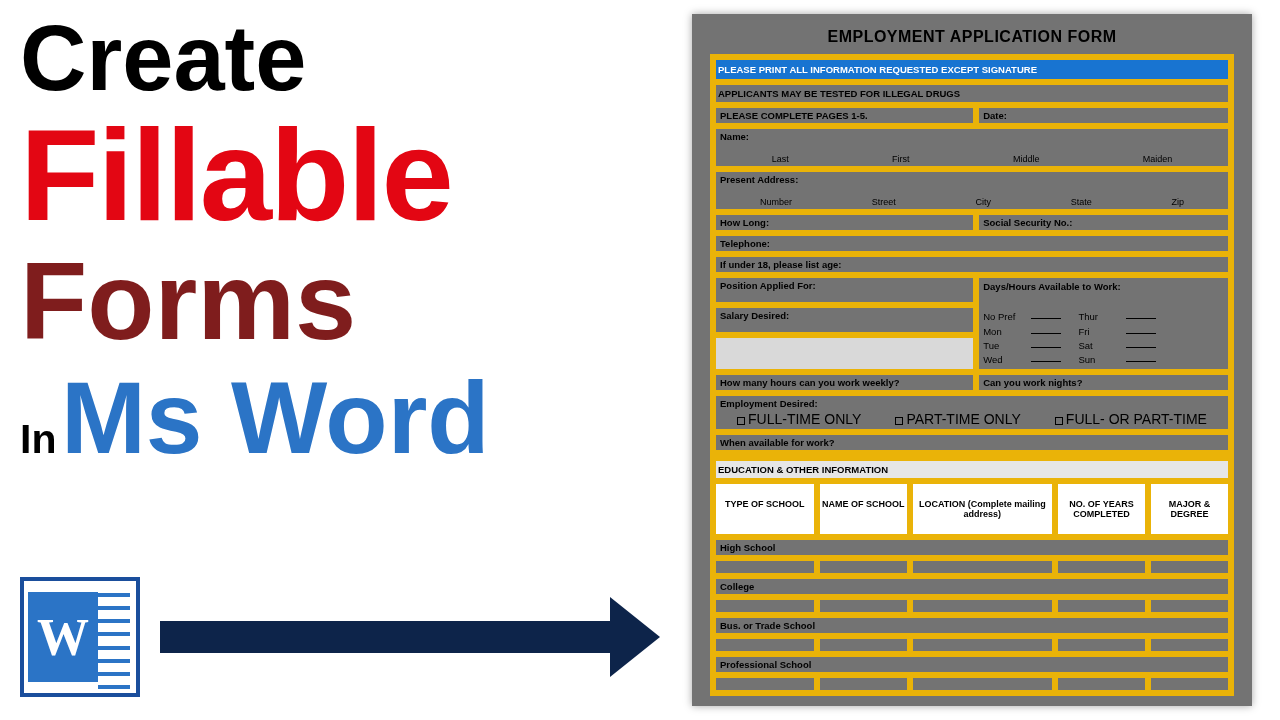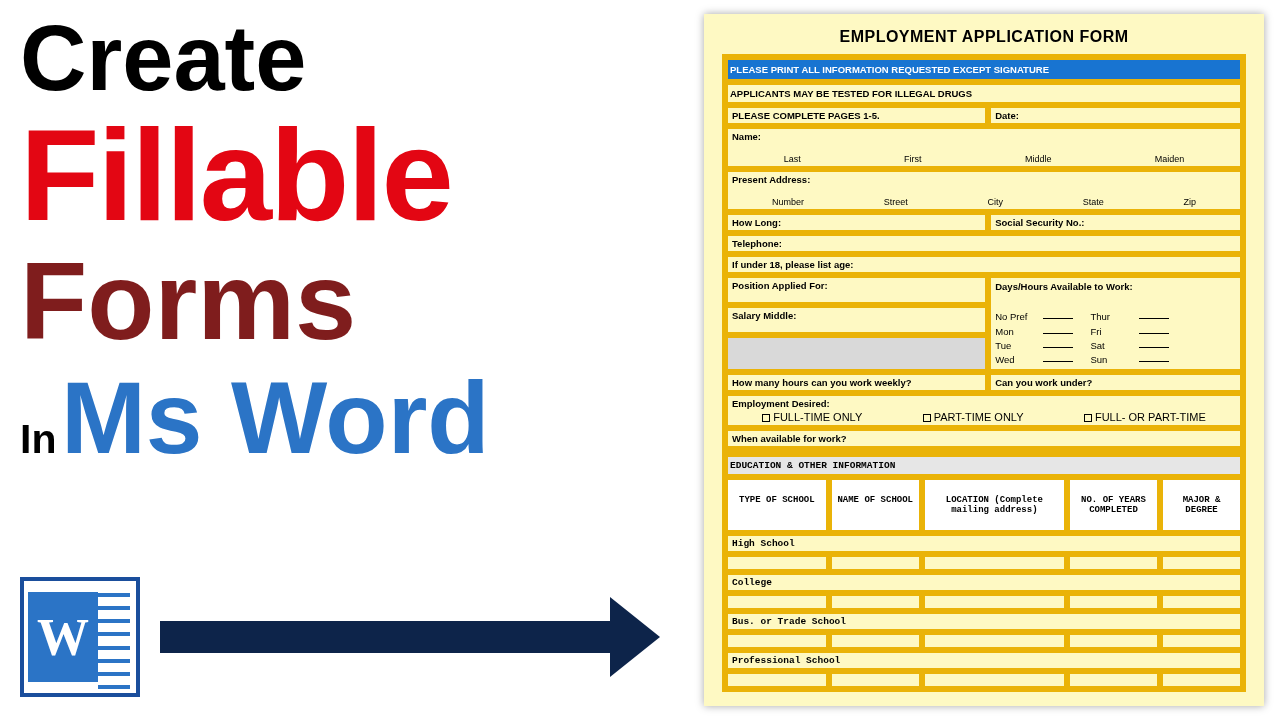--- a/index.html
+++ b/index.html
@@ -100,25 +100,25 @@
     width: 0;
     height: 0;
     border-top: 40px solid transparent;
     border-bottom: 40px solid transparent;
     border-left: 50px solid #0d244a;
   }
 
   
   .doc {
     position: absolute;
-    right: 16px;
+    right: 28px;
     top: 14px;
     width: 560px;
     height: 692px;
-    background: #fef9c3;
+    background: #737373;
     box-shadow: 0 0 8px rgba(0,0,0,0.35);
     padding: 14px 18px 10px 18px;
     font-size: 10px;
     color: #000;
   }
   .doc-title {
     text-align: center;
     font-weight: 700;
     font-size: 16px;
     margin-bottom: 8px;
@@ -152,21 +152,21 @@
   }
   .name-parts { display: flex; justify-content: space-around; font-size: 9px; padding-top: 12px; }
   .gray { background: #d9d9d9; }
   .avail {
     font-size: 9px;
     line-height: 1.5;
   }
   .avail-row { display: flex; gap: 6px; }
   .avail-row span.day { width: 42px; }
   .avail-row span.line { border-bottom: 1px solid #000; width: 30px; display: inline-block; height: 9px; }
-  .emp-options { display: flex; justify-content: space-around; font-size: 11px; padding-top: 2px; }
+  .emp-options { display: flex; justify-content: space-around; font-size: 14px; padding-top: 2px; }
   .checkbox { display: inline-block; width: 8px; height: 8px; border: 1px solid #000; margin-right: 3px; vertical-align: middle; }
 
   .edu-table th {
     background: #fff;
     font-weight: 700;
     text-align: center;
     font-size: 9px;
     padding: 15px 2px;
   }
   .edu-table td { height: 18px; }
@@ -260,46 +260,46 @@
       <td colspan="4" class="bold" style="height:18px;">Position Applied For:</td>
       <td colspan="2" rowspan="3" class="avail">
         <div class="bold" style="margin-bottom:16px;">Days/Hours Available to Work:</div>
         <div class="avail-row"><span class="day">No Pref</span><span class="line"></span>&nbsp;&nbsp;<span class="day">Thur</span><span class="line"></span></div>
         <div class="avail-row"><span class="day">Mon</span><span class="line"></span>&nbsp;&nbsp;<span class="day">Fri</span><span class="line"></span></div>
         <div class="avail-row"><span class="day">Tue</span><span class="line"></span>&nbsp;&nbsp;<span class="day">Sat</span><span class="line"></span></div>
         <div class="avail-row"><span class="day">Wed</span><span class="line"></span>&nbsp;&nbsp;<span class="day">Sun</span><span class="line"></span></div>
       </td>
     </tr>
     <tr>
-          <td colspan="4" class="bold" style="height:18px;">Salary Middle:</td>
+          <td colspan="4" class="bold" style="height:18px;">Salary Desired:</td>
         </tr>
     <tr>
           <td colspan="4" class="gray" style="height:26px;"></td>
         </tr>
     <tr>
       <td colspan="3" class="bold">How many hours can you work weekly?</td>
-      <td colspan="3" class="bold">Can you work under?</td>
+      <td colspan="3" class="bold">Can you work nights?</td>
     </tr>
     <tr>
       <td colspan="6">
         <div class="bold">Employment Desired:</div>
         <div class="emp-options">
           <span><span class="checkbox"></span><span>FULL-TIME ONLY</span></span>
           <span><span class="checkbox"></span><span>PART-TIME ONLY</span></span>
           <span><span class="checkbox"></span><span>FULL- OR PART-TIME</span></span>
         </div>
       </td>
     </tr>
     <tr>
           <td colspan="6" class="bold">When available for work?</td>
         </tr>
   </tbody>
     </table>
 
-  <table class="form-table edu-table" style="margin-top:-1px;font-family:Liberation Mono, monospace;">
+  <table class="form-table edu-table" style="margin-top:-1px;">
     <tbody>
         <tr>
           <td colspan="5" class="subhead section-gray">EDUCATION &amp; OTHER INFORMATION</td>
         </tr>
     <tr>
       <th style="width:20%;">TYPE OF SCHOOL</th>
       <th style="width:18%;">NAME OF SCHOOL</th>
       <th style="width:28%;">LOCATION (Complete mailing address)</th>
       <th style="width:18%;">NO. OF YEARS COMPLETED</th>
       <th style="width:16%;">MAJOR &amp; DEGREE</th>

